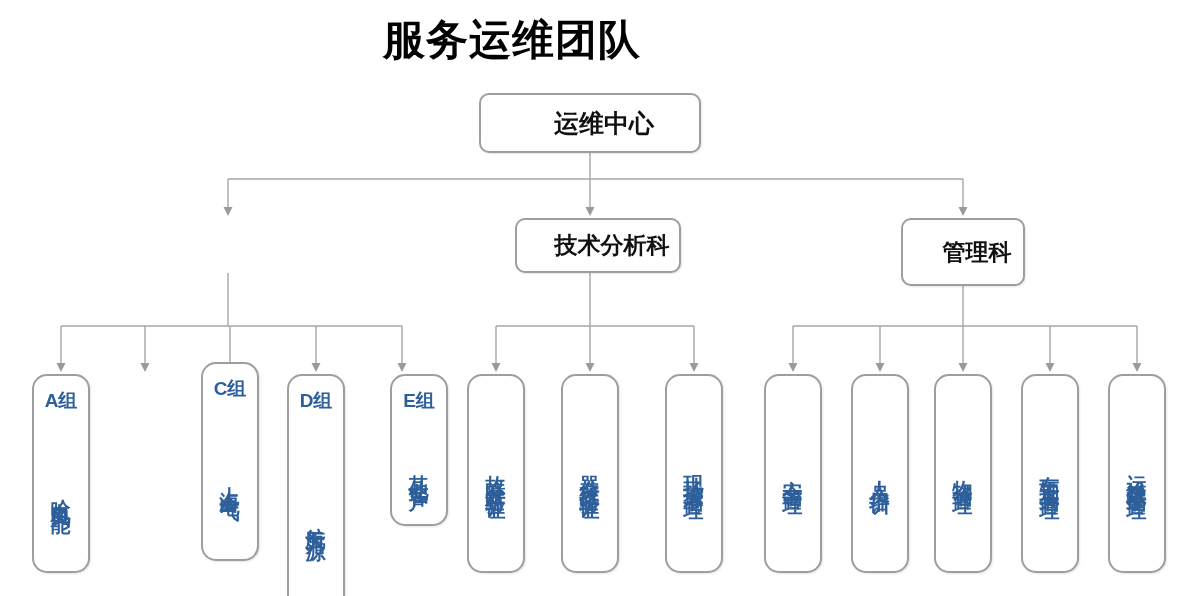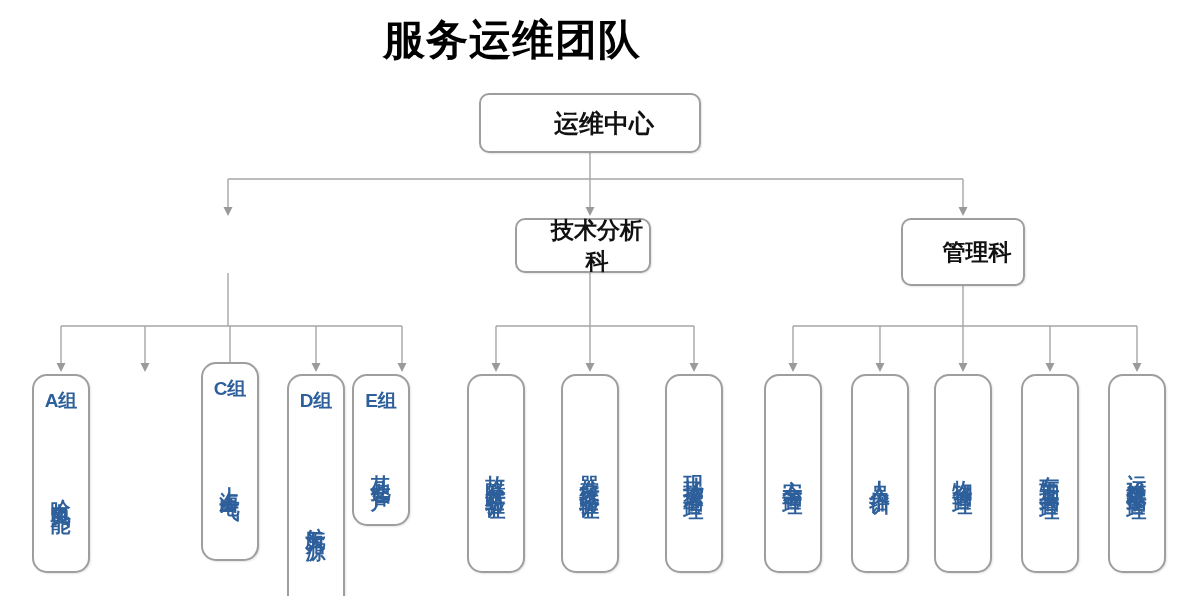--- a/index.html
+++ b/index.html
@@ -93,40 +93,40 @@
       <polygon points="1137,372 1132.5,363 1141.5,363"></polygon>
     </g>
   </svg>
 
   <div class="title">服务运维团队</div>
 
   <div class="node root" style="left:479px;top:93px;width:222px;height:60px">
     <span>运维中心</span>
   </div>
 
-  <div class="node lvl2" style="left:515px;top:218px;width:136px;height:55px">
+  <div class="node lvl2" style="left:515px;top:218px;width:166px;height:55px">
     <span>技术分析科</span>
   </div>
   <div class="node lvl2" style="left:901px;top:218px;width:124px;height:68px">
     <span>管理科</span>
   </div>
 
   <div class="node lvl3" style="left:32px;top:374px;width:58px;height:199px">
     <div class="grp">A组</div>
     <div class="vname">哈电风能</div>
   </div>
   <div class="node lvl3" style="left:201px;top:362px;width:58px;height:199px">
     <div class="grp">C组</div>
     <div class="vname">上海电气</div>
   </div>
   <div class="node lvl3" style="left:287px;top:374px;width:58px;height:256px">
     <div class="grp">D组</div>
     <div class="vname">航天万源</div>
   </div>
-  <div class="node lvl3" style="left:352px;top:374px;width:58px;height:152px">
+  <div class="node lvl3" style="left:390px;top:374px;width:58px;height:152px">
     <div class="grp">E组</div>
     <div class="vname">其他客户</div>
   </div>
 
   <div class="node lvl3" style="left:467px;top:374px;width:58px;height:199px">
     <div class="vname">故障分析验证</div>
   </div>
   <div class="node lvl3" style="left:561px;top:374px;width:58px;height:199px">
     <div class="vname">器件维修验证</div>
   </div>

